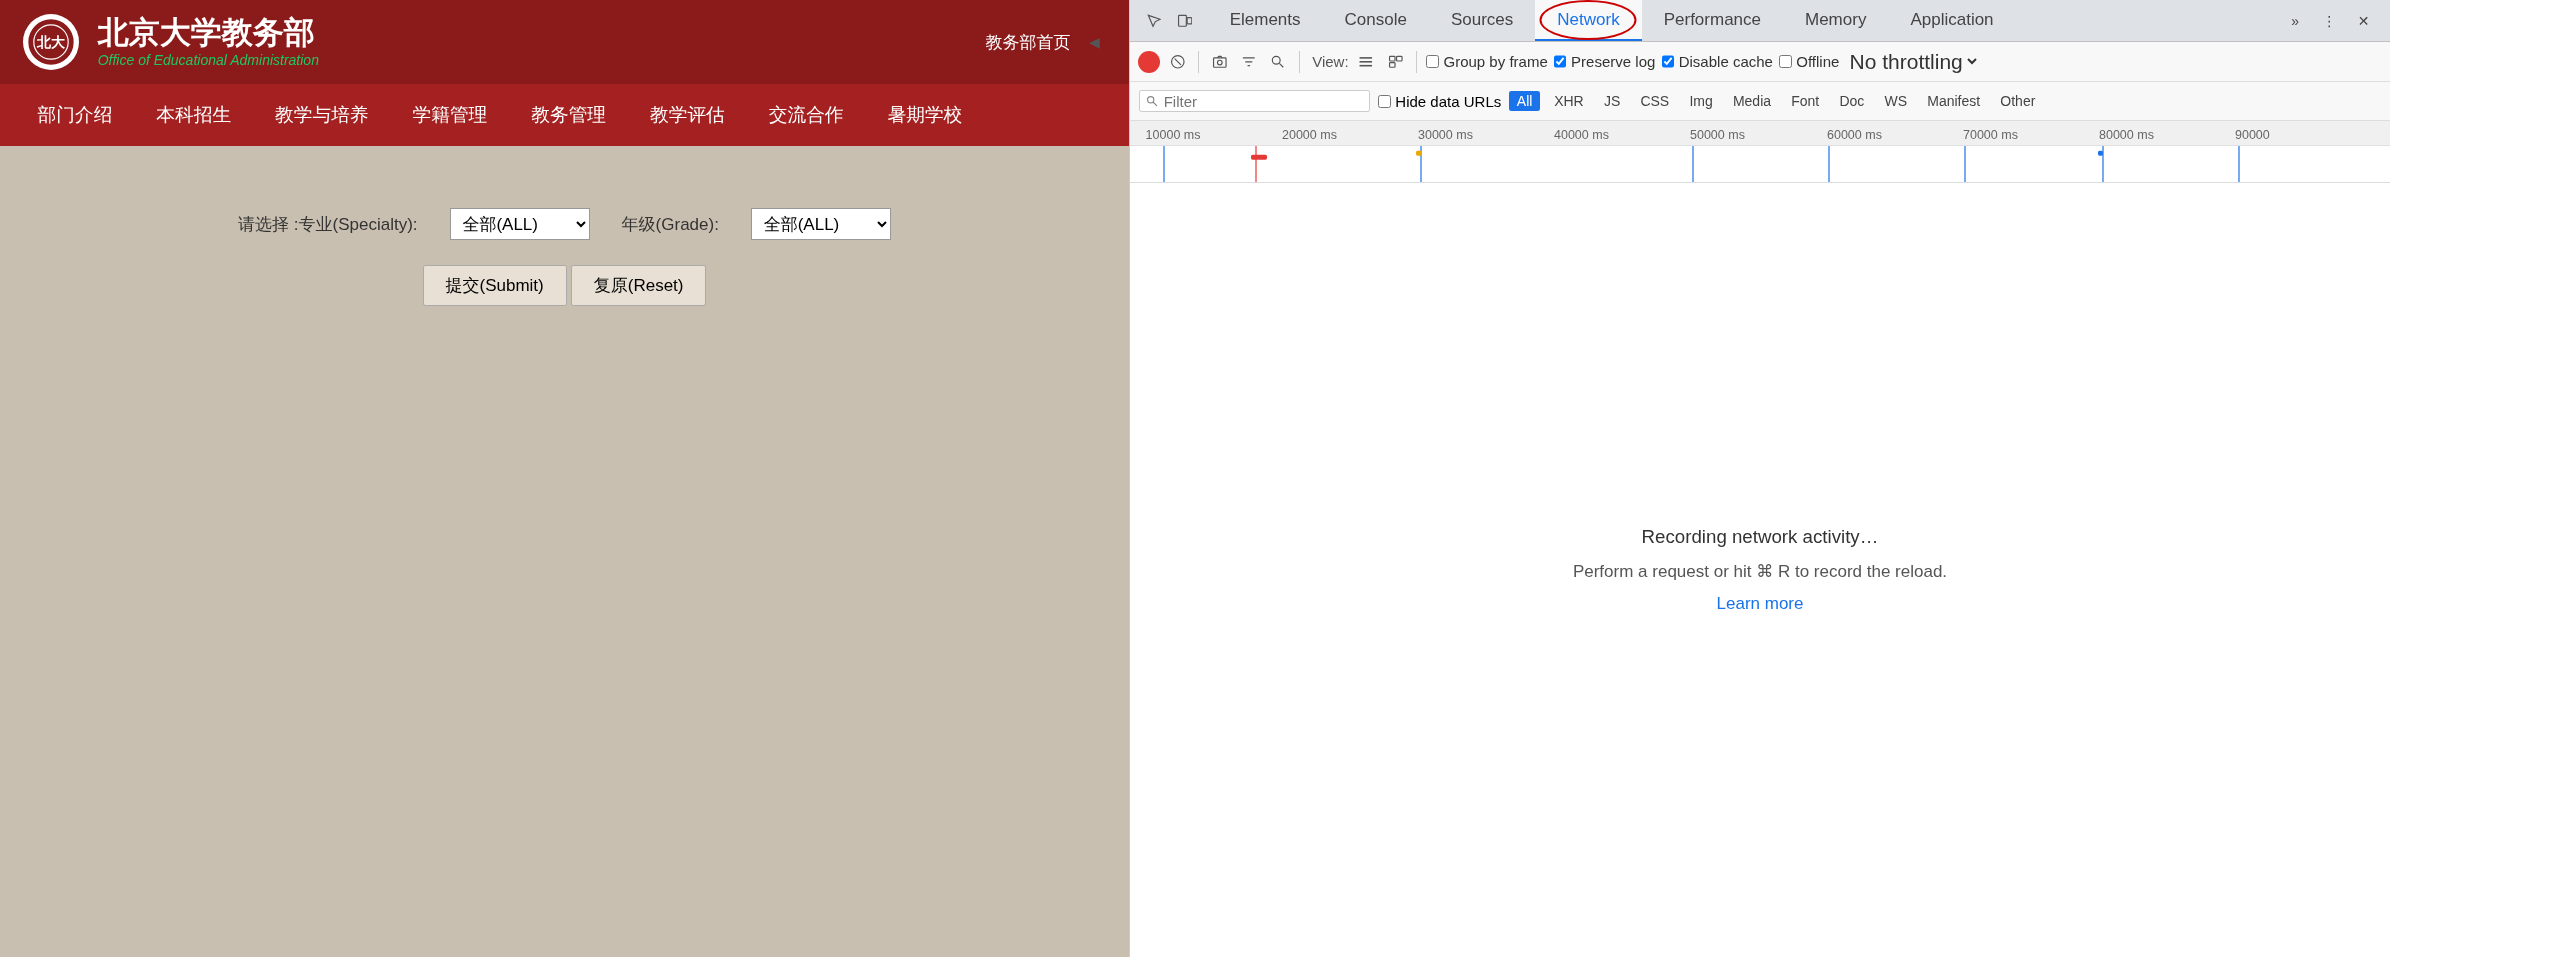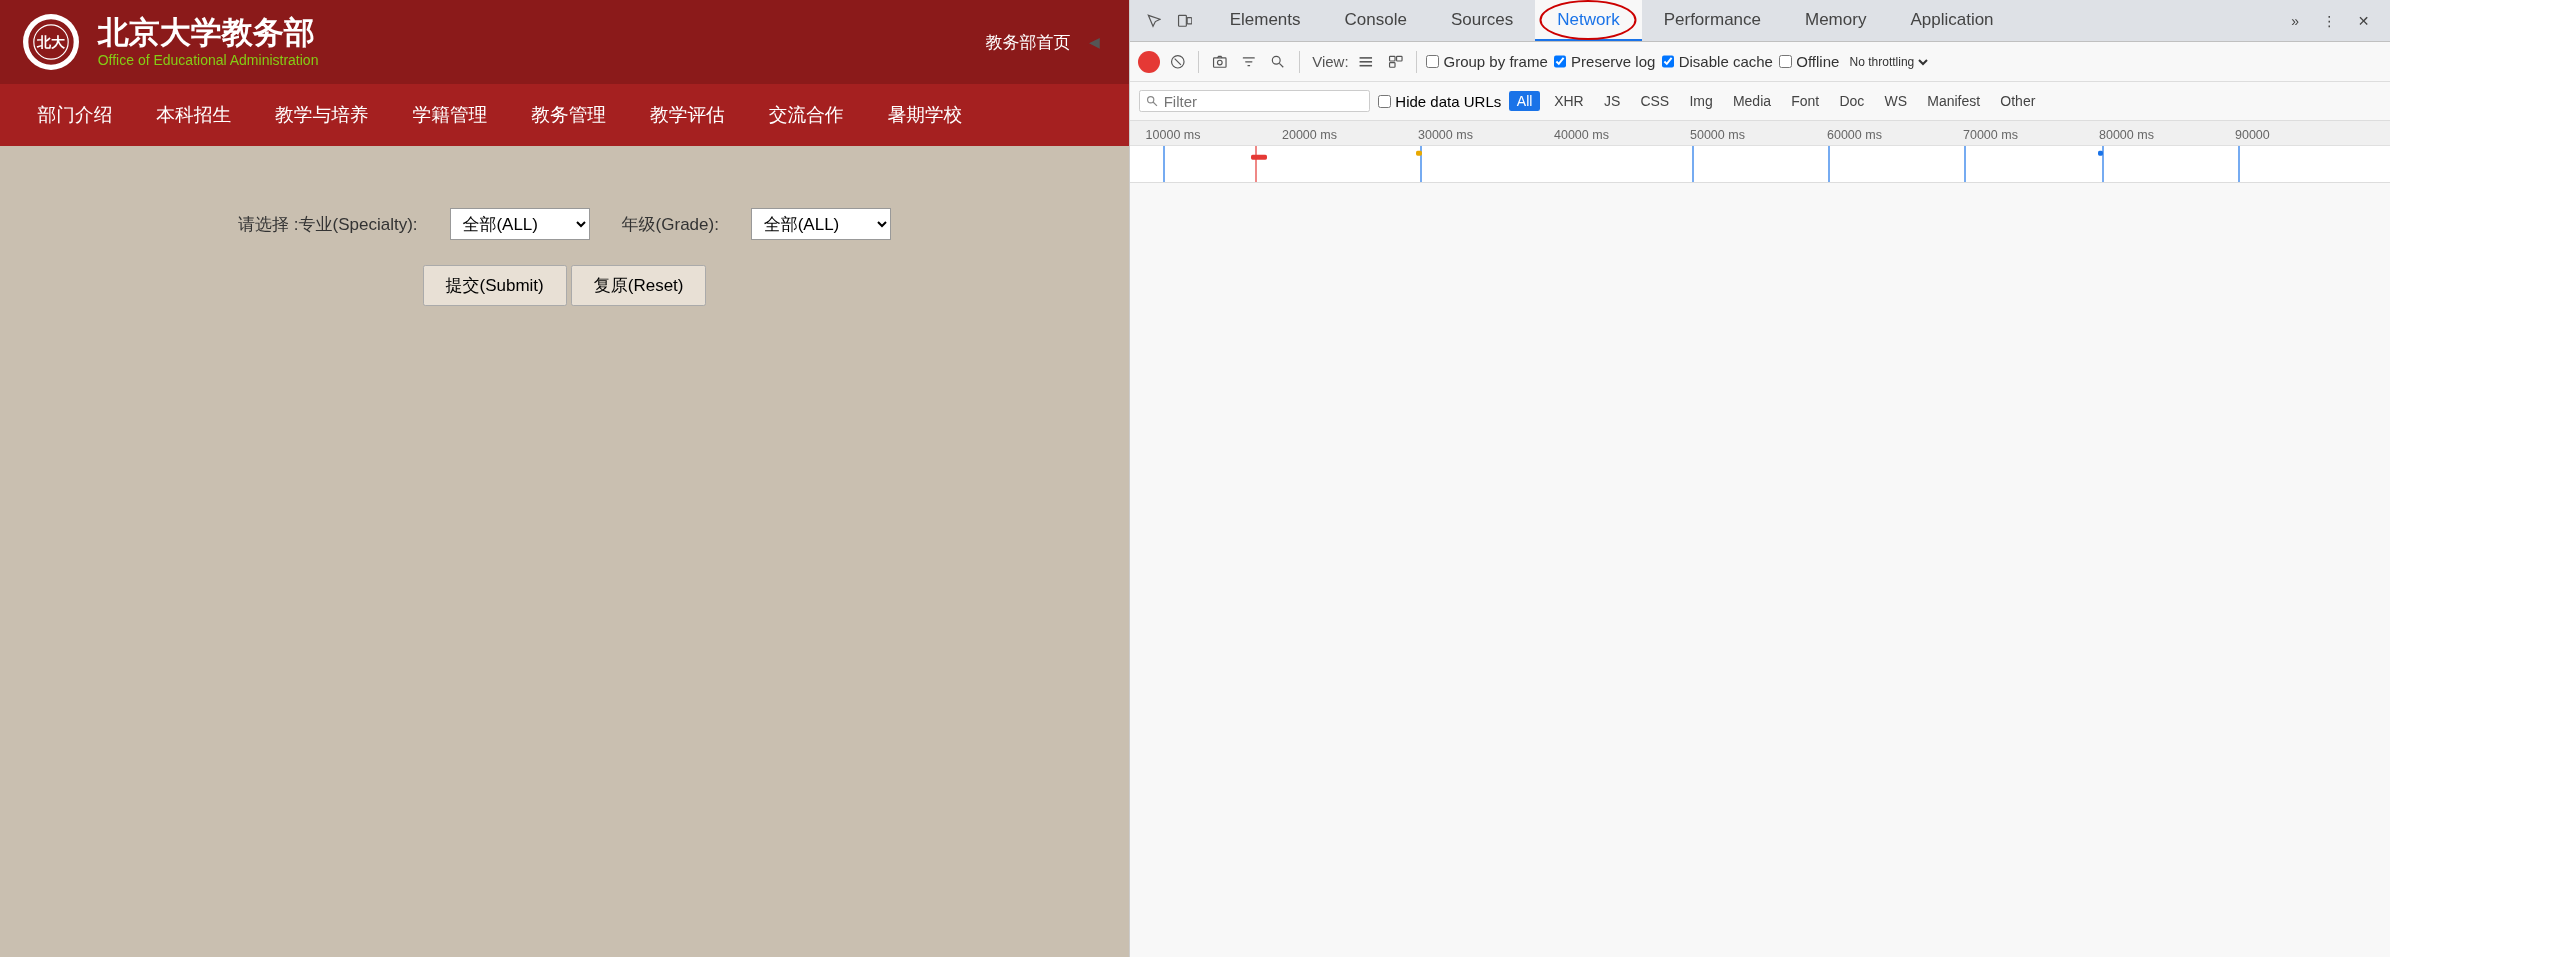--- a/index.html
+++ b/index.html
@@ -29,21 +29,21 @@
       border-radius: 50%;
       background: #fff;
       display: flex;
       align-items: center;
       justify-content: center;
       flex-shrink: 0;
     }
     .site-logo svg { width: 50px; height: 50px; }
     .site-title-block { display: flex; flex-direction: column; }
     .site-title-cn { font-size: 31px; font-weight: bold; color: #fff; line-height: 1.2; }
-    .site-title-en { font-size: 14px; color: #84cc16; line-height: 1.4; }
+    .site-title-en { font-size: 14px; color: #22c55e; line-height: 1.4; font-style: italic; }
     .header-right { margin-left: auto; display: flex; align-items: center; gap: 12.5px; }
     .header-link { color: #fff; font-size: 17px; text-decoration: none; }
 
     
     .site-nav {
       background: #a52020;
       height: 62px;
       display: flex;
       align-items: center;
       padding: 0 15.6px;
@@ -160,21 +160,21 @@
       width: 23px; height: 23px;
       display: flex; align-items: center; justify-content: center;
       cursor: pointer; border-radius: 2.3px; color: #555; font-size: 14px;
     }
     .toolbar-sep { width: 0.8px; height: 22px; background: #ccc; margin: 0 3.1px; }
     .view-label { color: #555; font-size: 15px; margin-left: 3.1px; }
     .checkbox-label {
       display: flex; align-items: center; gap: 4.7px; font-size: 15px; color: #333; cursor: pointer;
     }
     .checkbox-label input { width: 12.5px; height: 12.5px; }
-    .throttle-select { font-size: 12px; border: none; background: transparent; cursor: pointer; color: #333; }
+    .throttle-select { font-size: 21px; border: none; background: transparent; cursor: pointer; color: #333; }
 
     
     .filter-bar {
       height: 39px;
       background: #f8f8f8;
       border-bottom: 0.8px solid #ddd;
       display: flex;
       align-items: center;
       padding: 0 9.3px;
       gap: 7.8px;
@@ -490,14 +490,19 @@
       <div class="waterfall-bar" style="left: 286px; width: 6.2px; top: 20%; background: #e8a800;"></div>
       <div class="waterfall-line" style="left: 562px; background: #1a73e8;"></div>
       <div class="waterfall-line" style="left: 698px;"></div>
       <div class="waterfall-line" style="left: 834px;"></div>
       <div class="waterfall-line" style="left: 972px;"></div>
       <div class="waterfall-bar" style="left: 968px; width: 4.7px; top: 20%; background: #1a73e8;"></div>
       <div class="waterfall-line" style="left: 1108px;"></div>
     </div>
   </div>
 
+  <div class="network-main">
+    <div class="recording-text">Recording network activity…</div>
+    <div class="recording-sub">Perform a request or hit ⌘ R to record the reload.</div>
+    <a class="learn-more-link">Learn more</a>
+  </div>
 </div>
 
 
 </body></html>

